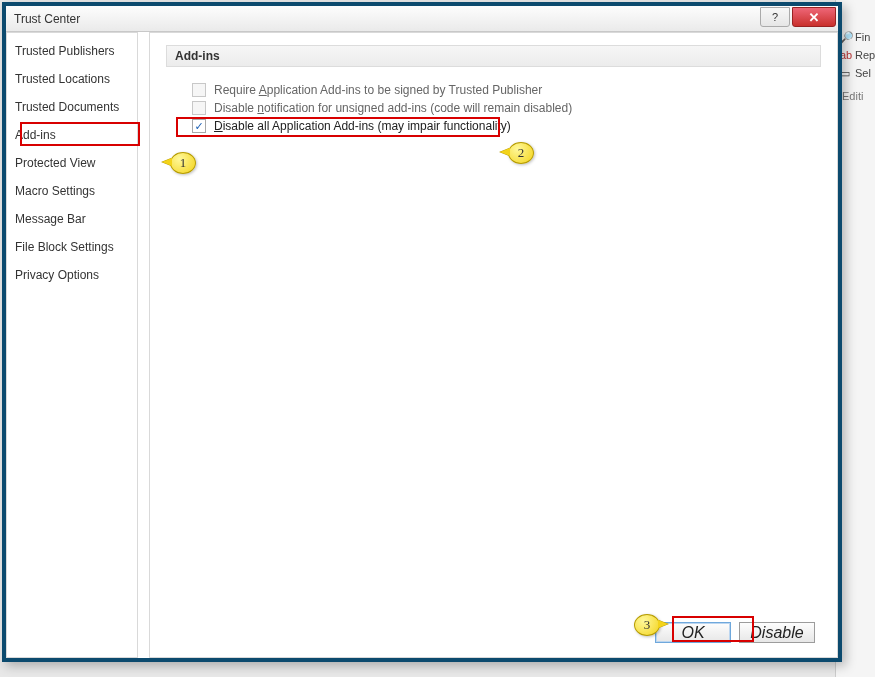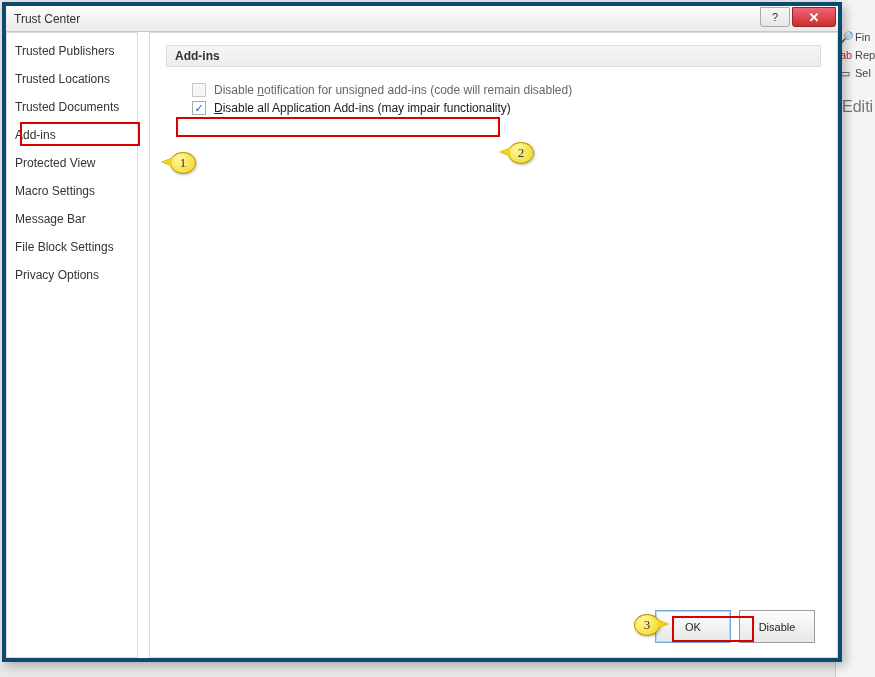--- a/index.html
+++ b/index.html
@@ -28,21 +28,21 @@
     font-size: 11px;
     color: #444;
     padding-left: 4px;
     white-space: nowrap;
     overflow: hidden;
     display: flex;
     align-items: center;
     gap: 3px;
   }
   .bg-ribbon .ritem .ico { width:12px; height:12px; display:inline-block; }
-  .bg-ribbon .editi { margin-top: 16px; color:#777; font-size:16px; padding-left:6px;}
+  .bg-ribbon .editi { margin-top: 8px; color:#777; font-size:11px; padding-left:6px;}
   .dialog {
     position: absolute;
     left: 2px;
     top: 2px;
     width: 840px;
     height: 660px;
     background: #fff;
     border: 4px solid #0c4a6e;
     box-shadow: 4px 4px 10px rgba(0,0,0,0.25);
     display: flex;
@@ -137,27 +137,28 @@
   .chk.disabled { border-color:#c8c8c8; background:#f6f6f6; color:#ccc;}
   .opt-row .lbl .u { text-decoration: underline; }
   .footer {
     display:flex;
     justify-content:flex-end;
     gap:8px;
     padding: 8px 6px 4px 6px;
   }
   .btn {
     min-width: 76px;
-    height: 33px;
+    height: 21px;
     border:1px solid #9c9c9c;
     background: linear-gradient(#fdfdfd,#e7e7e7);
-    font-size:11px;
+    font-size:16px;
     color:#222;
     display:flex; align-items:center; justify-content:center;
     cursor:pointer;
+    font-style:italic;
   }
   .btn.default { border:1px solid #6fa8dc; box-shadow: inset 0 0 0 1px #bcd6f0;}
   
   .redbox {
     position:absolute;
     border:2px solid #d80000;
     pointer-events:none;
   }
   .callout {
     position:absolute;
@@ -230,20 +231,24 @@
       <div class="item">Message Bar</div>
       <div class="item">File Block Settings</div>
       <div class="item">Privacy Options</div>
     </div>
 
     <div class="content">
       <div class="section-header">Add-ins</div>
 
       <div class="opt-row">
         <span class="chk disabled"></span>
+        <span class="lbl"><span>Require </span><span class="u">A</span><span>pplication Add-ins to be signed by Trusted Publisher</span></span>
+      </div>
+      <div class="opt-row">
+        <span class="chk disabled"></span>
         <span class="lbl"><span>Disable </span><span class="u">n</span><span>otification for unsigned add-ins (code will remain disabled)</span></span>
       </div>
       <div class="opt-row enabled">
         <span class="chk">✓</span>
         <span class="lbl"><span></span><span class="u">D</span><span>isable all Application Add-ins (may impair functionality)</span></span>
       </div>
 
       <div style="flex:1"></div>
 
       <div class="footer">

